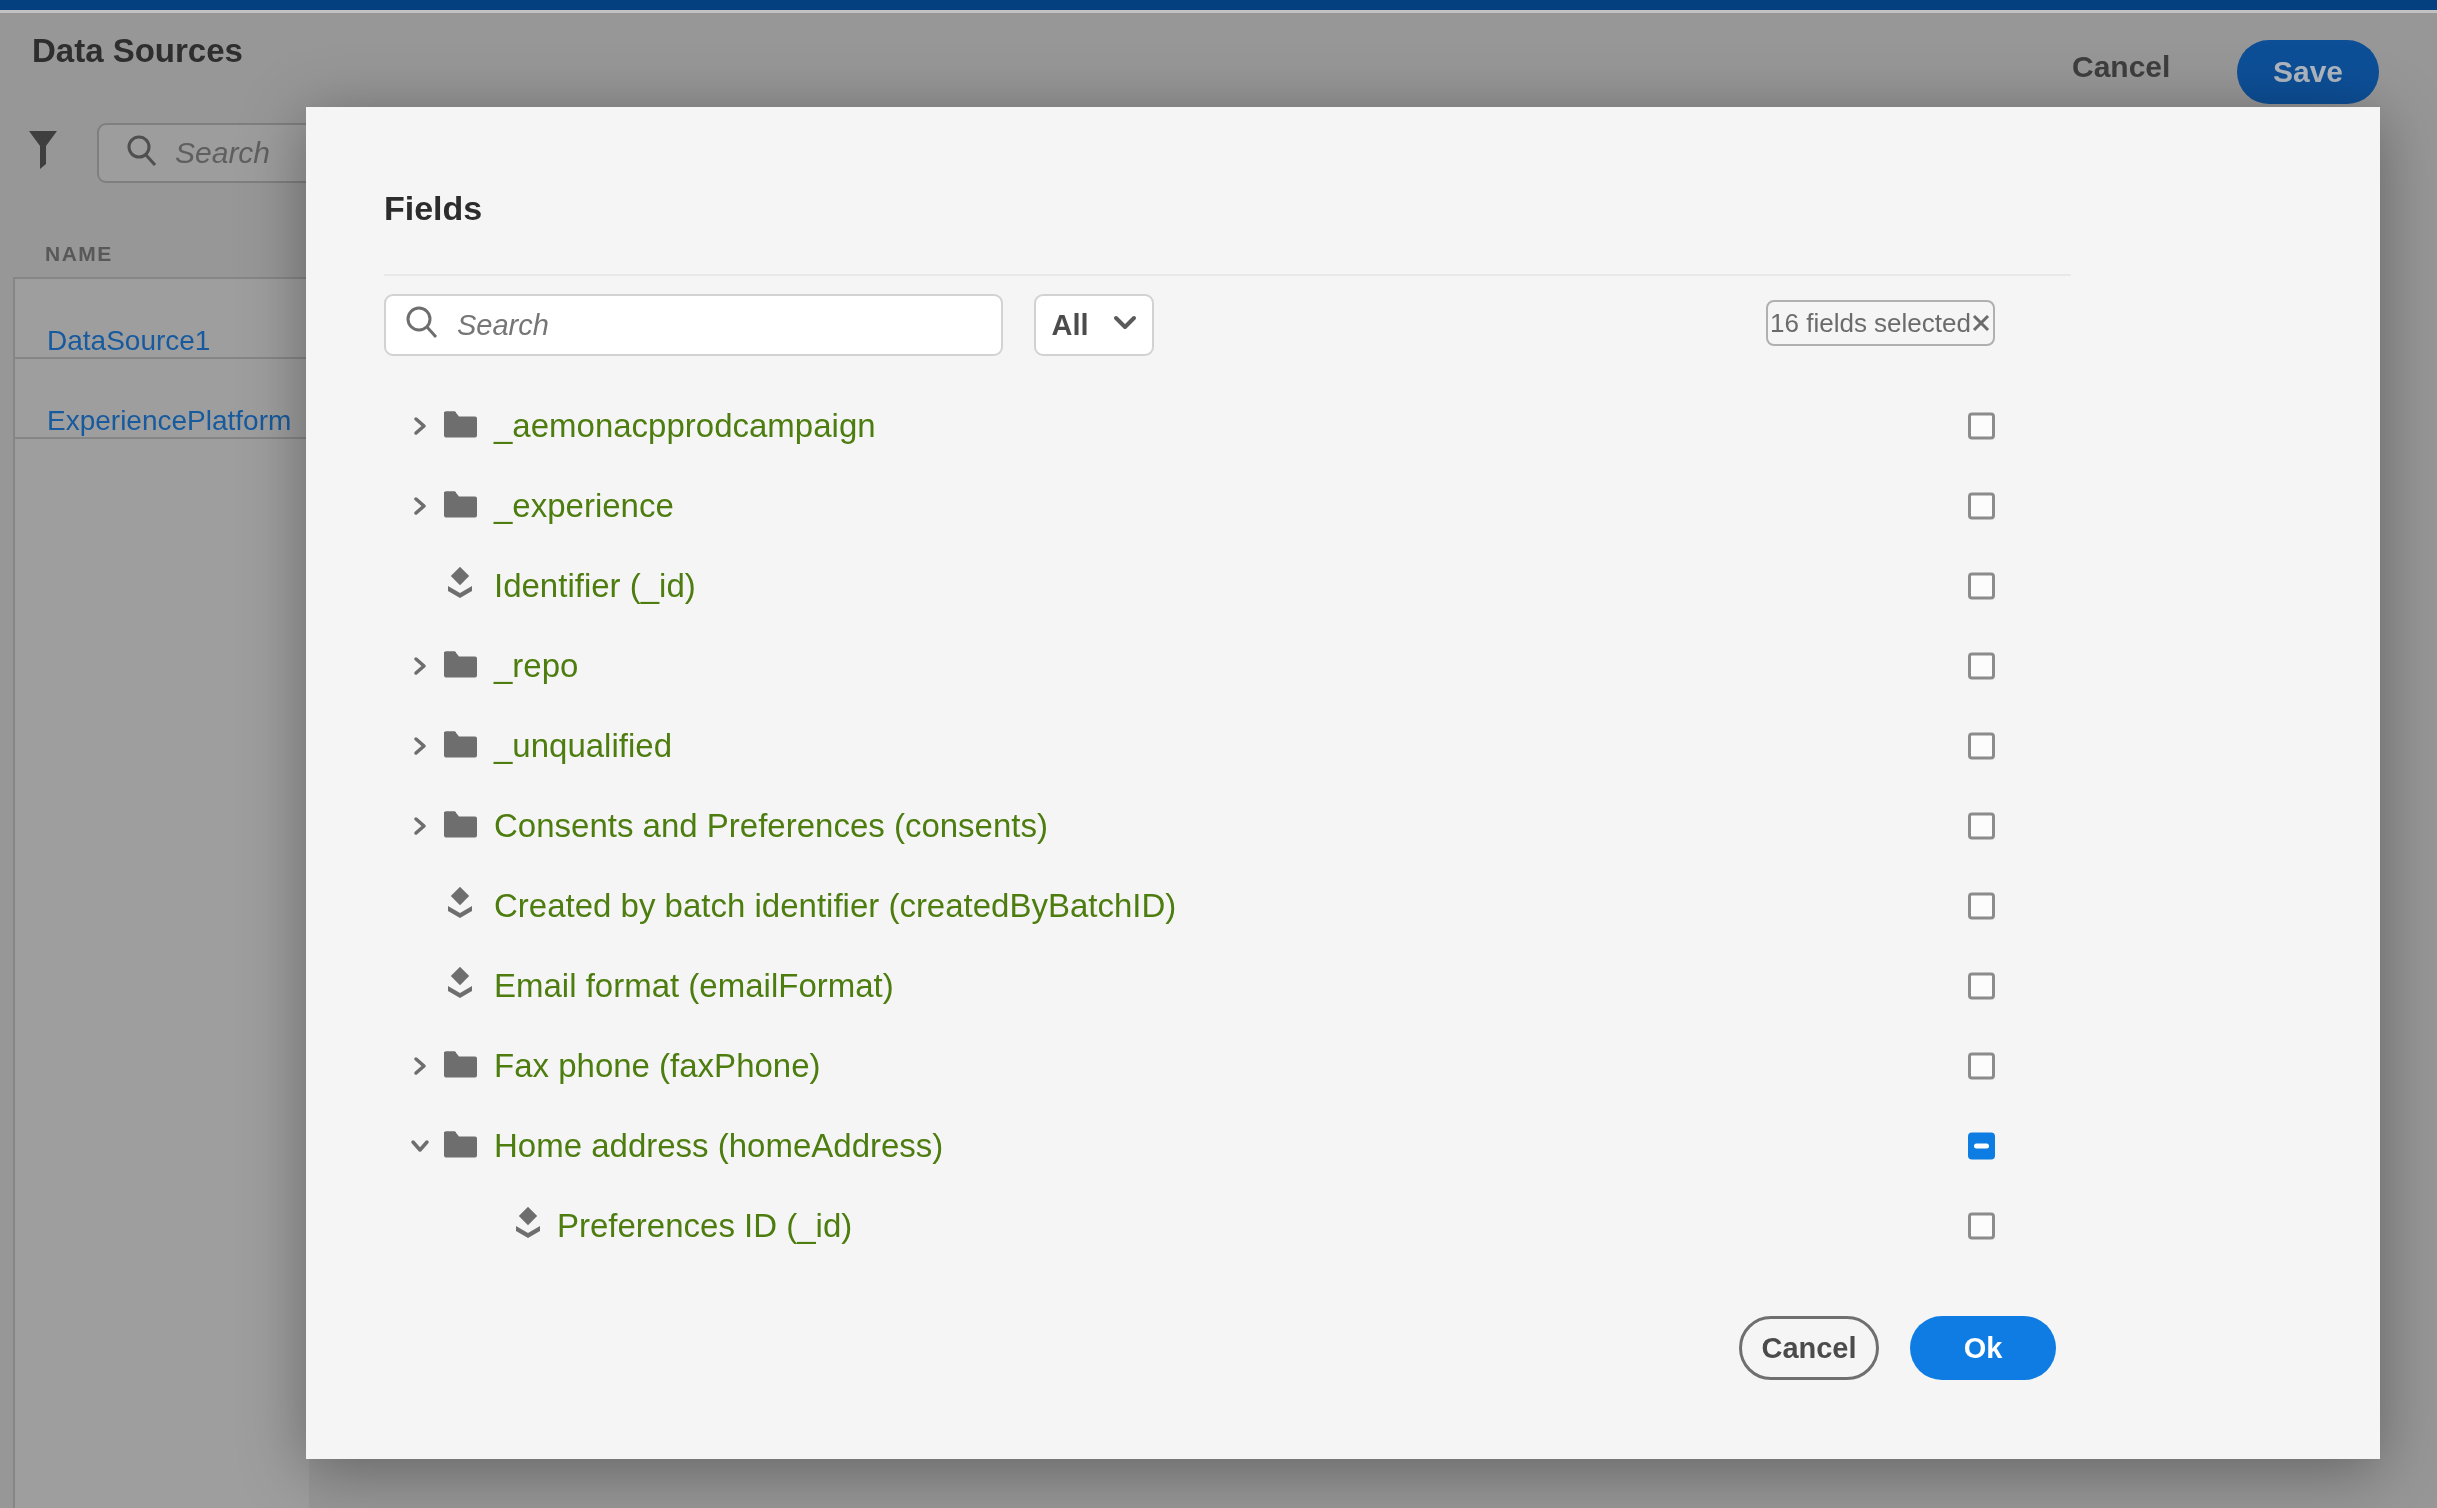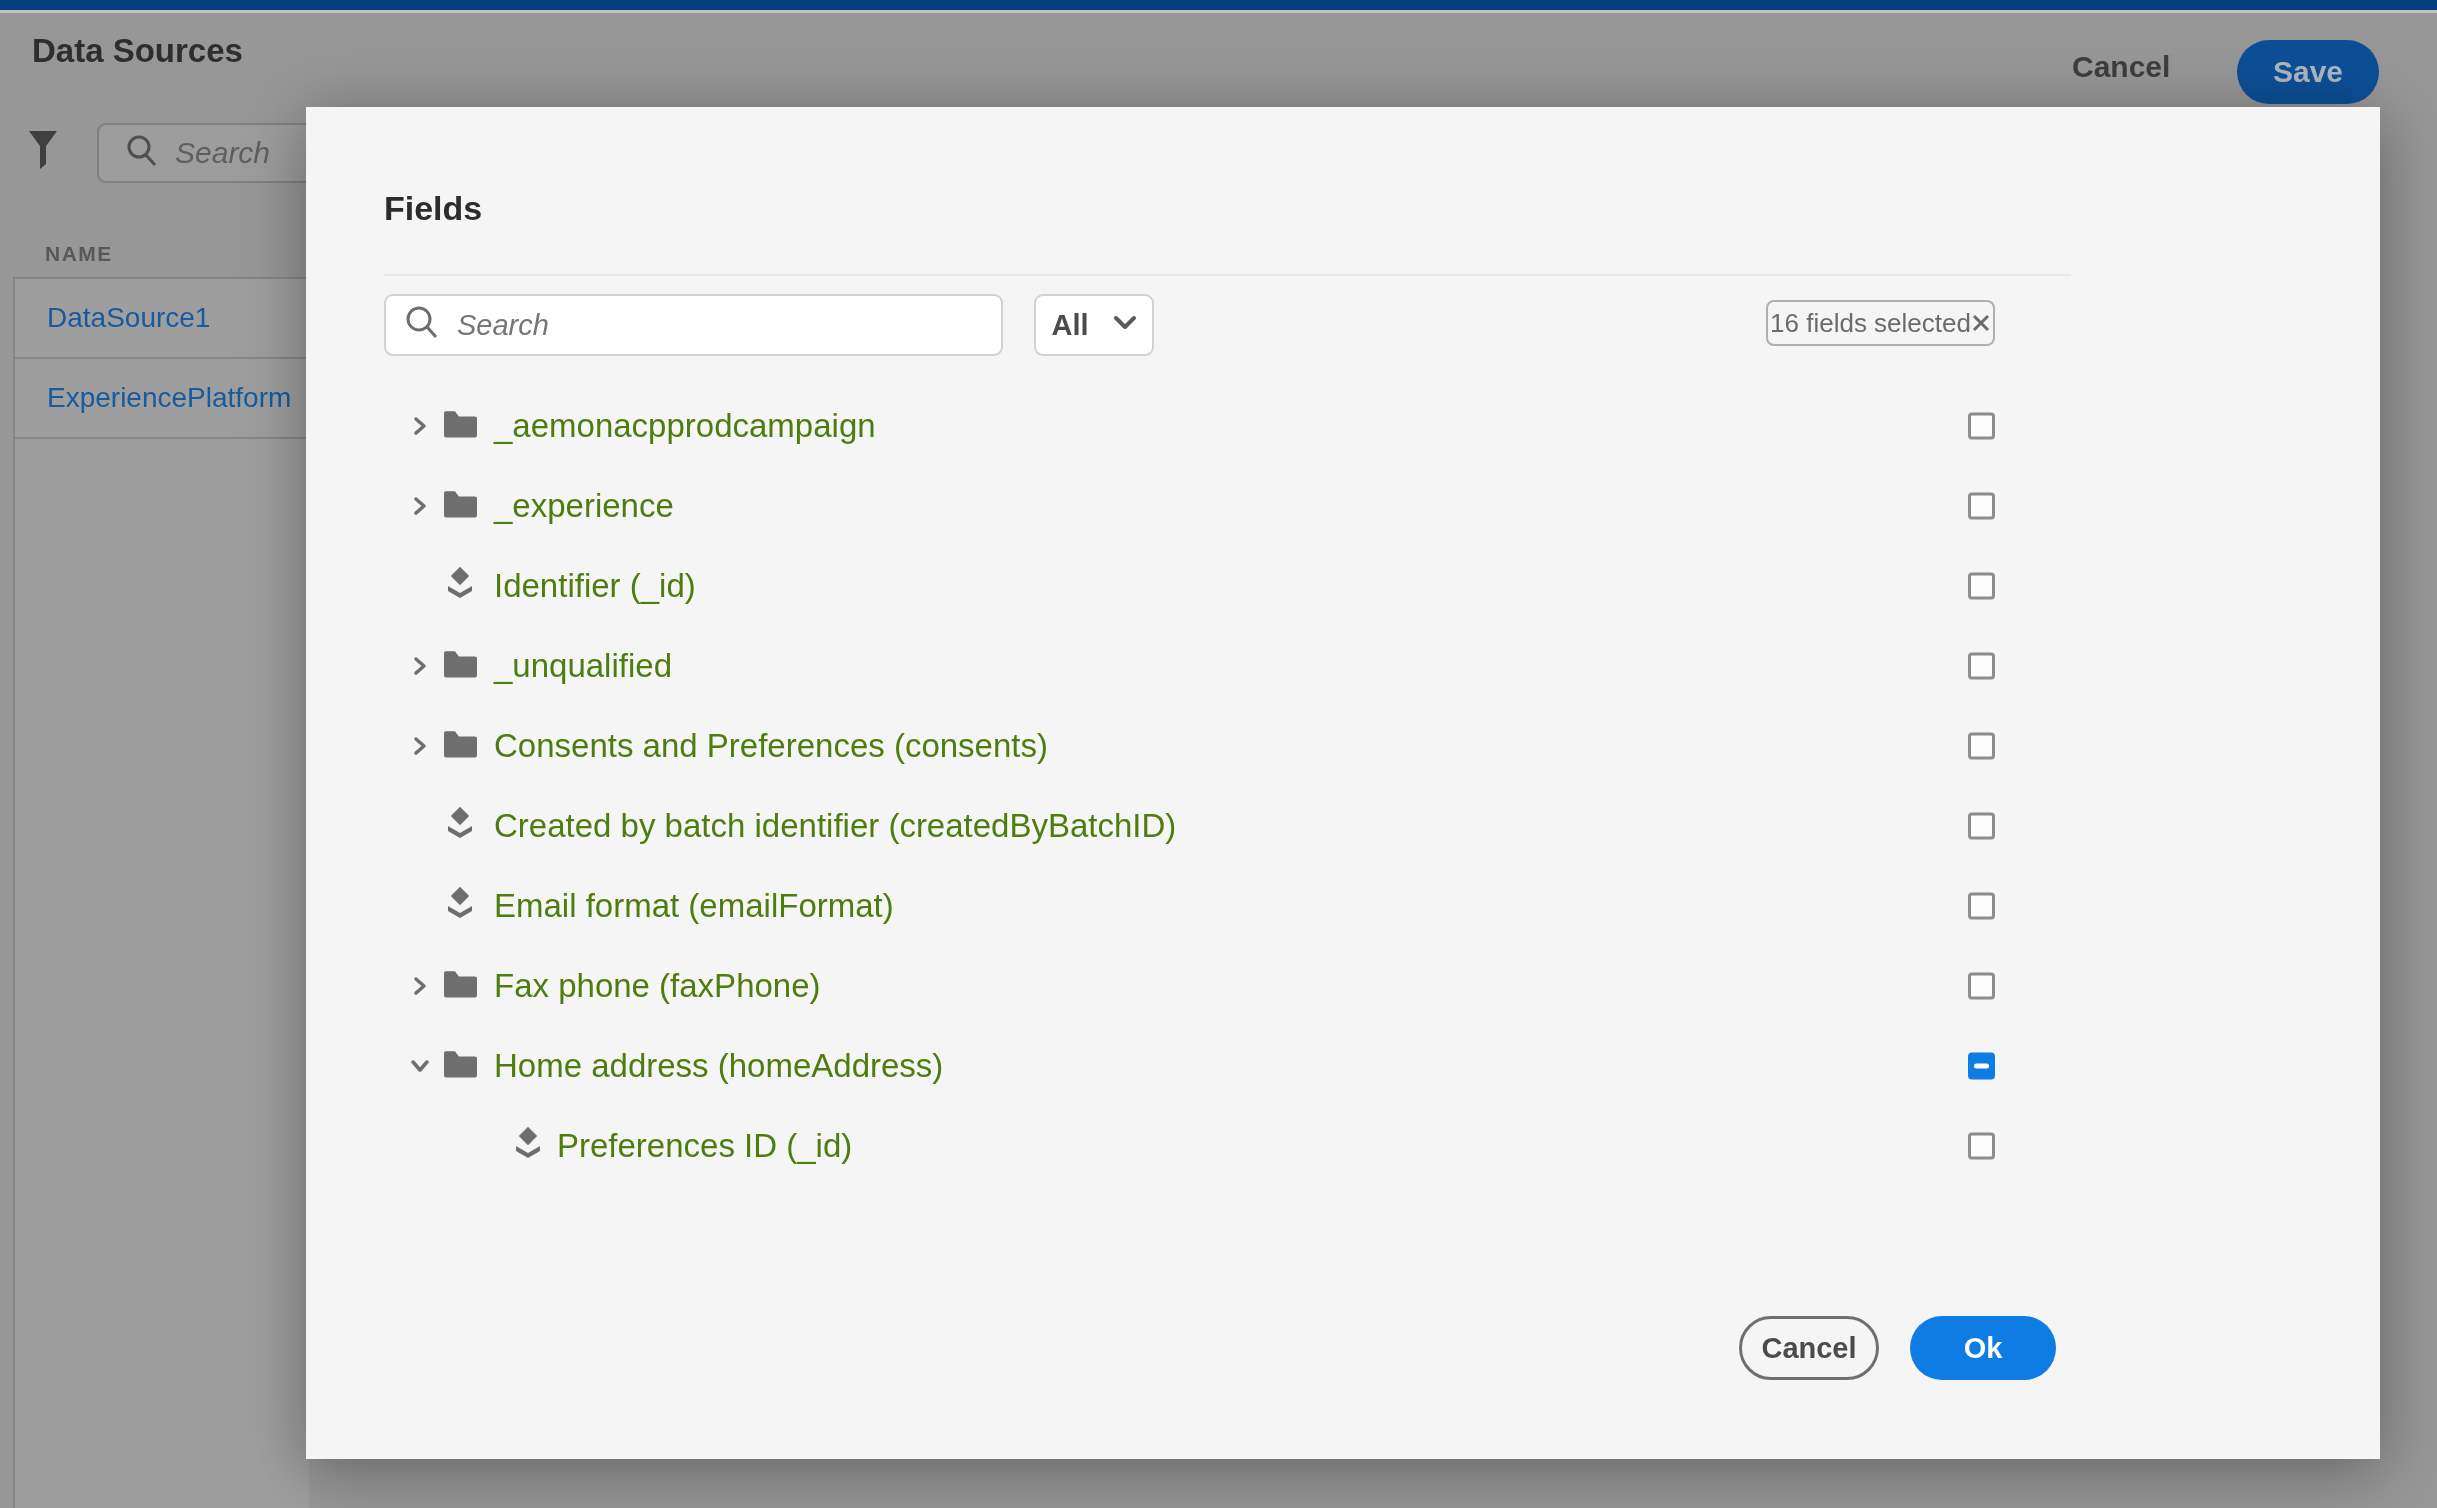--- a/index.html
+++ b/index.html
@@ -20,21 +20,21 @@
 
   .bg-search { position:absolute; left:97px; top:123px; width:320px; height:60px; border:2px solid #7f7f7f; border-radius:9px;
                background:#9d9d9d; display:flex; align-items:center; }
   .bg-search .mag { margin-left:26px; }
   .bg-search .ph { margin-left:16px; font-size:30px; font-style:italic; color:#5f5f5f; }
 
   .name-hdr { position:absolute; left:45px; top:242px; font-size:21px; font-weight:700; letter-spacing:1.5px; color:#585858; }
 
   .bg-table { position:absolute; left:13px; top:277px; width:296px; height:1232px; background:#9e9e9e;
               border-top:2px solid #868686; border-left:2px solid #868686; }
-  .bg-table .row { height:80px; border-bottom:2px solid #868686; display:flex; align-items:center; padding-left:32px; }
+  .bg-table .row { height:80px; border-bottom:2px solid #868686; display:flex; align-items:flex-end; padding-left:32px; }
   .bg-table .row a { font-size:28px; color:#175a9e; text-decoration:none; cursor:pointer; }
 
   .rp-divider-a { position:absolute; left:2136px; width:244px; height:2px; background:#8c8c8c; }
   .rp-divider-b { position:absolute; left:2136px; width:244px; height:2px; background:#a2a2a2; }
   .info-circle { position:absolute; left:2347px; width:27px; height:27px; border:2px solid #4a4a4a; border-radius:50%;
                  color:#4a4a4a; font-family:"DejaVu Serif", serif; font-size:19px; font-weight:700;
                  display:flex; align-items:center; justify-content:center; cursor:pointer; }
 
   
   .modal { position:absolute; left:306px; top:107px; width:2074px; height:1352px; background:#f5f5f5; border-radius:0;
@@ -197,20 +197,33 @@
       <div class="tree-row">
         <span class="chev">
           <svg width="22" height="22" viewBox="0 0 22 22">
             <polyline points="7,4 15,11 7,18" fill="none" stroke="#6e6e6e" stroke-width="3.5" stroke-linecap="round" stroke-linejoin="round"></polyline>
           </svg>
         </span>
         <span class="ticon"><svg width="35" height="29" viewBox="0 0 35 29">
             <path d="M1 4 Q1 2 3 2 H12 L16 7 H32 Q34 7 34 9 V26 Q34 28 32 28 H3 Q1 28 1 26 Z" fill="#6e6e6e"></path>
             <rect x="1" y="2" width="12" height="3" rx="1.5" fill="#6e6e6e"></rect>
           </svg></span>
+        <span class="tlabel">_repo</span>
+        <span class="cbox unchecked"></span>
+      </div>
+      <div class="tree-row">
+        <span class="chev">
+          <svg width="22" height="22" viewBox="0 0 22 22">
+            <polyline points="7,4 15,11 7,18" fill="none" stroke="#6e6e6e" stroke-width="3.5" stroke-linecap="round" stroke-linejoin="round"></polyline>
+          </svg>
+        </span>
+        <span class="ticon"><svg width="35" height="29" viewBox="0 0 35 29">
+            <path d="M1 4 Q1 2 3 2 H12 L16 7 H32 Q34 7 34 9 V26 Q34 28 32 28 H3 Q1 28 1 26 Z" fill="#6e6e6e"></path>
+            <rect x="1" y="2" width="12" height="3" rx="1.5" fill="#6e6e6e"></rect>
+          </svg></span>
         <span class="tlabel">_unqualified</span>
         <span class="cbox unchecked"></span>
       </div>
       <div class="tree-row">
         <span class="chev">
           <svg width="22" height="22" viewBox="0 0 22 22">
             <polyline points="7,4 15,11 7,18" fill="none" stroke="#6e6e6e" stroke-width="3.5" stroke-linecap="round" stroke-linejoin="round"></polyline>
           </svg>
         </span>
         <span class="ticon"><svg width="35" height="29" viewBox="0 0 35 29">

